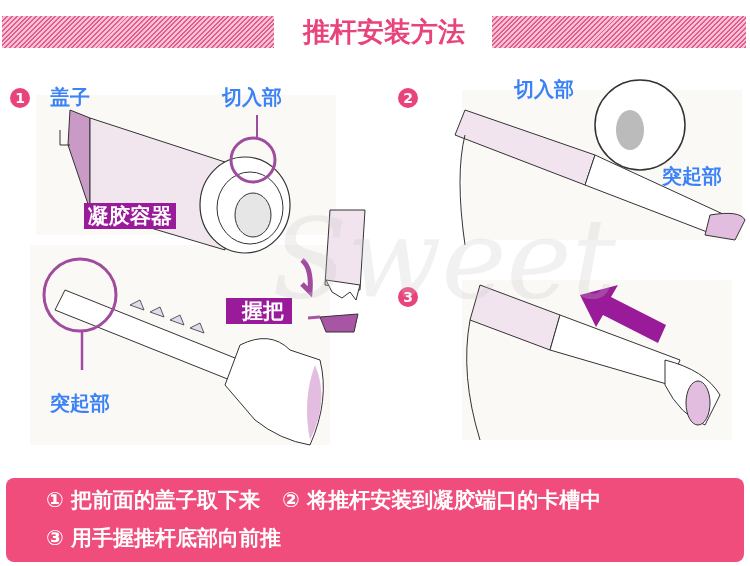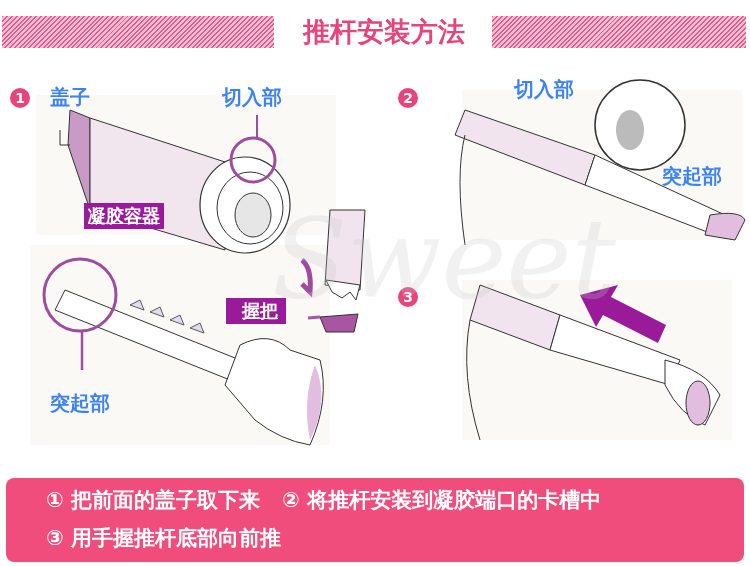--- a/index.html
+++ b/index.html
@@ -22,22 +22,22 @@
     line-height: 36px;
   }
   .panel { position: absolute; background: #fbf9f6; }
   .badge {
     position: absolute; width: 20px; height: 20px; border-radius: 50%;
     background: #e8437a; color: #fff; font-weight: bold; font-size: 14px;
     text-align: center; line-height: 20px;
   }
   .lbl { position: absolute; font-size: 20px; font-weight: bold; color: #3b82f6; white-space: nowrap; }
   .tag {
-    position: absolute; background: #9a1b9a; color: #fff; font-size: 18px; font-weight: bold;
-    padding: 0 4px; height: 26px; line-height: 26px; white-space: nowrap; text-decoration: underline;
+    position: absolute; background: #9a1b9a; color: #fff; font-size: 21px; font-weight: bold;
+    padding: 0 4px; height: 26px; line-height: 26px; white-space: nowrap;
   }
   .watermark {
     position: absolute; left: 272px; top: 195px; width: 200px; height: 160px; pointer-events: none;
   }
   .wm-script { position: absolute; left: 0; top: 0; font-family: "DejaVu Serif", serif; font-style: italic; font-size: 110px; color: rgba(200,200,200,0.25); }
   .wm-sub { position: absolute; left: 55px; top: 128px; font-size: 20px; letter-spacing: 4px; color: rgba(190,190,190,0.45); }
   .footer {
     position: absolute; left: 6px; top: 478px; width: 738px; height: 84px;
     background: #f04d7d; border-radius: 8px;
   }

